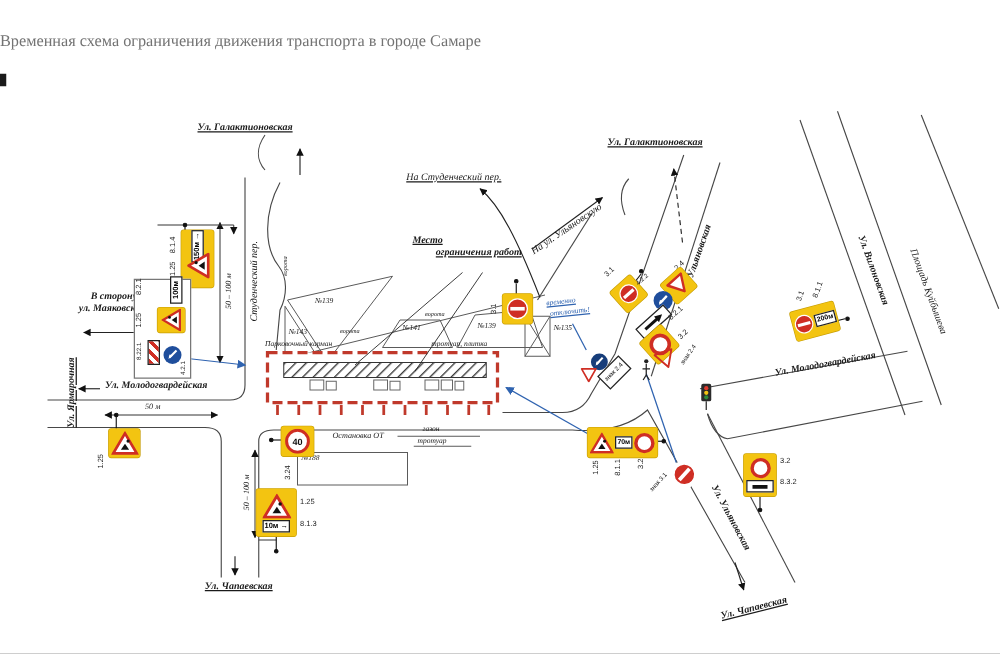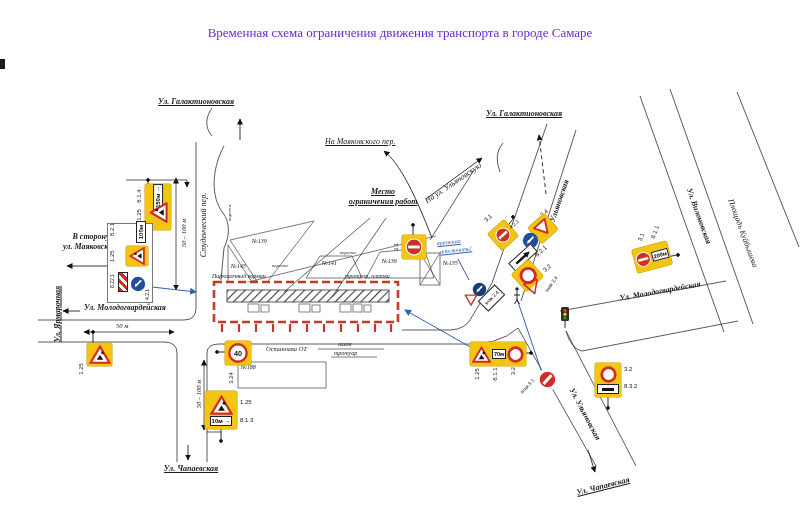--- a/index.html
+++ b/index.html
@@ -1,18 +1,18 @@
 <!DOCTYPE html>
 <html><head>
 <meta charset="utf-8">
 <style>
   html,body{margin:0;padding:0;background:#888}
   .stage{position:relative;width:800px;height:523px;background:#fff;overflow:hidden;
          font-family:"Liberation Serif",serif}
-  .t1{position:absolute;left:0;right:0;text-align:center;font:13px "Liberation Serif",serif;color:#6d28d9}
+  .t1{position:absolute;left:0;right:0;font:13px "Liberation Serif",serif;color:#737373}
   .lbl{position:absolute;white-space:nowrap;font:italic bold 8px "Liberation Serif",serif;color:#1a1a1a}
   .lt{font-weight:normal}
   .u{text-decoration:underline}
   .c{transform:translate(-50%,-50%)}
   .slb{position:absolute;white-space:nowrap;font:6px "Liberation Sans",sans-serif;color:#222}
   .tiny{font-size:5px}
   .blue{color:#2f63b0}
   .panel{position:absolute;background:#f3c411;border-radius:2px;display:flex;align-items:center;justify-content:center;gap:1px;box-shadow:0 0 0 .5px #c79e06}
   .pcol{flex-direction:column}
   .plate{background:#fff;border:1px solid #222;color:#000;font:bold 6px "Liberation Sans",sans-serif;
@@ -163,24 +163,24 @@
   <div class="lbl c" style="left:699px;top:216px;transform:translate(-50%,-50%) rotate(70deg)">Ул. Вилоновская</div>
   <div class="lbl lt c" style="left:743px;top:233px;transform:translate(-50%,-50%) rotate(70deg)">Площадь Куйбышева</div>
   <div class="lbl" style="left:84px;top:303px">Ул. Молодогвардейская</div>
   <div class="lbl c" style="left:660px;top:291px;transform:translate(-50%,-50%) rotate(-10deg)">Ул. Молодогвардейская</div>
   <div class="lbl u c" style="left:57px;top:314px;transform:translate(-50%,-50%) rotate(-90deg)">Ул. Ярмарочная</div>
   <div class="lbl u" style="left:152px;top:464px;width:78px;text-align:center">Ул. Чапаевская</div>
   <div class="lbl u c" style="left:603px;top:486px;transform:translate(-50%,-50%) rotate(-14deg)">Ул. Чапаевская</div>
 
   <div class="lbl" style="left:36px;top:232px;width:110px;text-align:center">В сторону</div>
   <div class="lbl" style="left:36px;top:242px;width:110px;text-align:center">ул. Маяковского</div>
-  <div class="lbl u lt" style="left:325px;top:137px">На Маяковского пер.</div>
+  <div class="lbl u lt" style="left:325px;top:137px">На Студенческий пер.</div>
   <div class="lbl lt c" style="left:453px;top:183px;transform:translate(-50%,-50%) rotate(-34deg)">На ул. Ульяновскую</div>
 
-  <div class="lbl u" style="left:330px;top:187px;width:106px;text-align:center">Место</div>
+  <div class="lbl u" style="left:330px;top:187px;width:106px;">Место</div>
   <div class="lbl u" style="left:330px;top:197px;width:106px;text-align:center">ограничения работ</div>
   <div class="lbl lt" style="left:212px;top:273px;font-size:6px">Парковочный карман</div>
   <div class="lbl lt" style="left:345px;top:273px;font-size:6px">тротуар, плитка</div>
 
   <div class="lbl lt" style="left:266px;top:345px;font-size:6.5px">Остановка ОТ</div>
   <div class="lbl lt" style="left:338px;top:341px;font-size:6px">газон</div>
   <div class="lbl lt" style="left:334px;top:349.5px;font-size:6px">тротуар</div>
 
   <div class="lbl lt blue u" style="left:437px;top:239px;font-size:6px;transform:rotate(-6deg)">временно</div>
   <div class="lbl lt blue u" style="left:440px;top:247px;font-size:6px;transform:rotate(-6deg)">отключить!</div>

